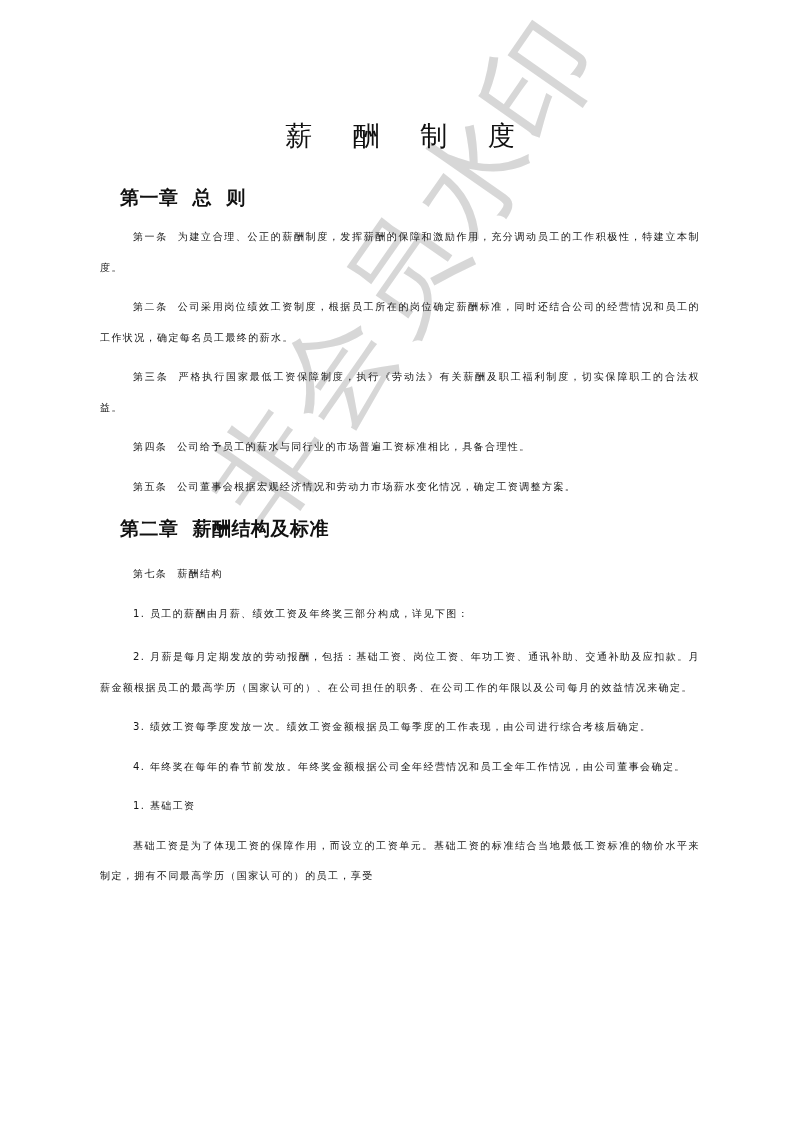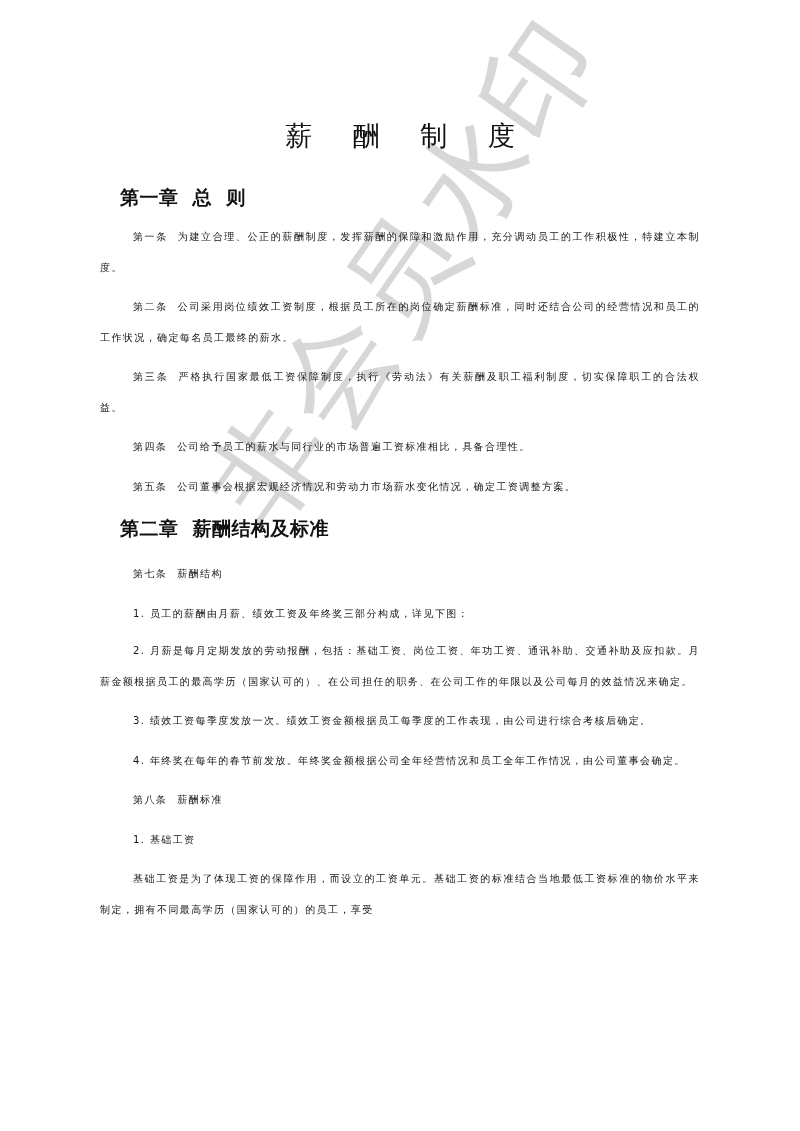--- a/index.html
+++ b/index.html
@@ -56,21 +56,21 @@
     font-size: 10px;
     line-height: 30.5px;
     text-indent: 33px;
     text-align: justify;
     letter-spacing: 1.4px;
     margin: 0 0 9px 0;
     color: #141414;
   }
   .para .art { margin-right: 10px; }
   .para.tight { margin-bottom: 0; }
-  .para.gap { margin-bottom: 7px; }
+  .para.gap { margin-bottom: 13px; }
   .watermark {
     position: absolute;
     left: 175px;
     top: 470px;
     font-size: 112px;
     font-weight: normal;
     color: rgba(160,160,160,0.42);
     transform: rotate(-55deg);
     transform-origin: 0 0;
     white-space: nowrap;
@@ -115,20 +115,17 @@
     </div>
 
     <p class="para">
       <span class="art">第七条</span><span>薪酬结构</span>
     </p>
     <p class="para gap">1. 员工的薪酬由月薪、绩效工资及年终奖三部分构成，详见下图：</p>
     <p class="para">2. 月薪是每月定期发放的劳动报酬，包括：基础工资、岗位工资、年功工资、通讯补助、交通补助及应扣款。月薪金额根据员工的最高学历（国家认可的）、在公司担任的职务、在公司工作的年限以及公司每月的效益情况来确定。</p>
     <p class="para">3. 绩效工资每季度发放一次。绩效工资金额根据员工每季度的工作表现，由公司进行综合考核后确定。</p>
     <p class="para">4. 年终奖在每年的春节前发放。年终奖金额根据公司全年经营情况和员工全年工作情况，由公司董事会确定。</p>
 
-    <p class="para">
-      <span class="art">第八条</span><span>薪酬标准</span>
-    </p>
     <p class="para">1. 基础工资</p>
     <p class="para tight">基础工资是为了体现工资的保障作用，而设立的工资单元。基础工资的标准结合当地最低工资标准的物价水平来制定，拥有不同最高学历（国家认可的）的员工，享受</p>
 
   </div>
 </div>
 
 </body></html>

